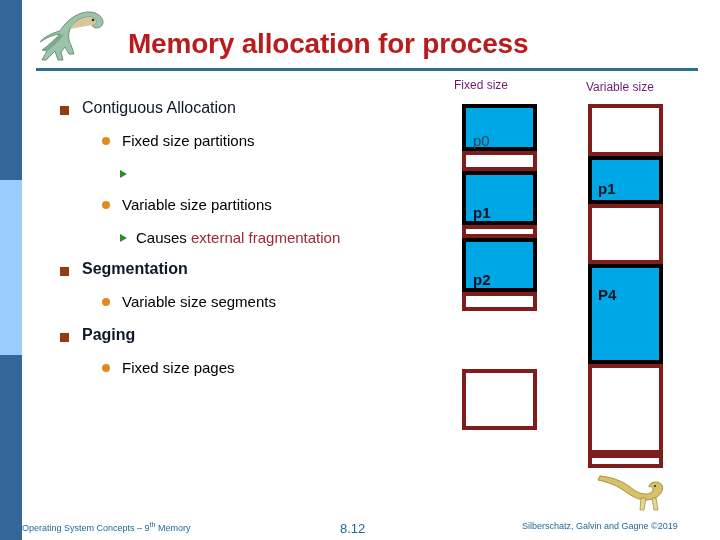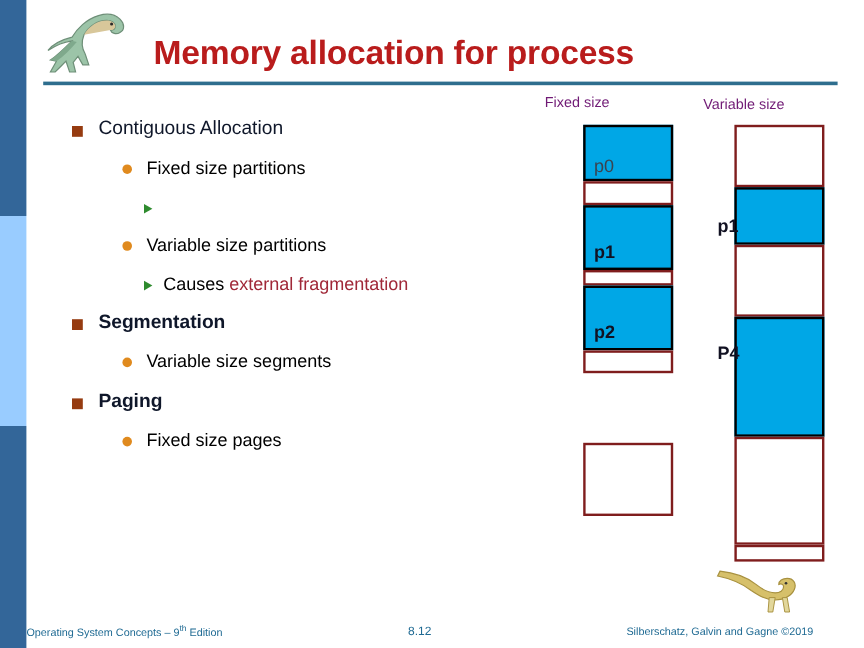--- a/index.html
+++ b/index.html
@@ -140,23 +140,22 @@
     color: #701a75;
     white-space: nowrap;
   }
   .mem-col {
     position: absolute;
     box-sizing: border-box;
   }
   .mem-block {
     position: absolute;
     box-sizing: border-box;
-    border: 2px solid #7f1d1d;
+    border: 4px solid #7f1d1d;
     background: #ffffff;
-    margin-left: 24px;
   }
   .mem-block.filled { background: #00A7E6; border-color: #000000; }
   .mem-block .blk-label {
     position: absolute;
     left: 7px;
     font-size: 15px;
     font-weight: bold;
     color: #111122;
     white-space: nowrap;
   }
@@ -177,21 +176,21 @@
     left: 22px;
     top: 521px;
     font-size: 9px;
     color: #1F6A93;
     white-space: nowrap;
   }
   .footer-center {
     position: absolute;
     left: 340px;
     top: 521px;
-    font-size: 10px;
+    font-size: 13px;
     color: #1F6A93;
     white-space: nowrap;
   }
   .footer-right {
     position: absolute;
     left: 522px;
     top: 521px;
     font-size: 9px;
     color: #1F6A93;
     white-space: nowrap;
@@ -329,17 +328,17 @@
     <svg width="72" height="48" viewBox="0 0 72 48">
       <path d="M2 10 C12 12 22 16 30 22 C36 26 42 30 50 30 C58 30 64 26 66 21
                C68 16 65 12 60 12 C56 12 53 14 53 17 C55 16 57 17 57 19
                C57 22 54 24 50 24 C44 24 39 21 34 17 C25 10 14 7 4 6 Z" fill="#D6C06A" stroke="#A8913F" stroke-width="1"></path>
       <path d="M50 28 L48 40 L44 40 L45 28 Z" fill="#E2D79B" stroke="#A8913F" stroke-width="0.8"></path>
       <path d="M60 28 L62 40 L58 40 L56 28 Z" fill="#E2D79B" stroke="#A8913F" stroke-width="0.8"></path>
       <circle cx="59" cy="16" r="1.1" fill="#333"></circle>
     </svg>
   </div>
 
-  <div class="footer-left"><span>Operating System Concepts – 9</span><span class="sup">th</span><span> Edition</span></div>
+  <div class="footer-left"><span>Operating System Concepts – 9</span><span class="sup">th</span><span> Memory</span></div>
   <div class="footer-center">8.12</div>
   <div class="footer-right">Silberschatz, Galvin and Gagne ©2019</div>
 
 </div>
 
 </body></html>

